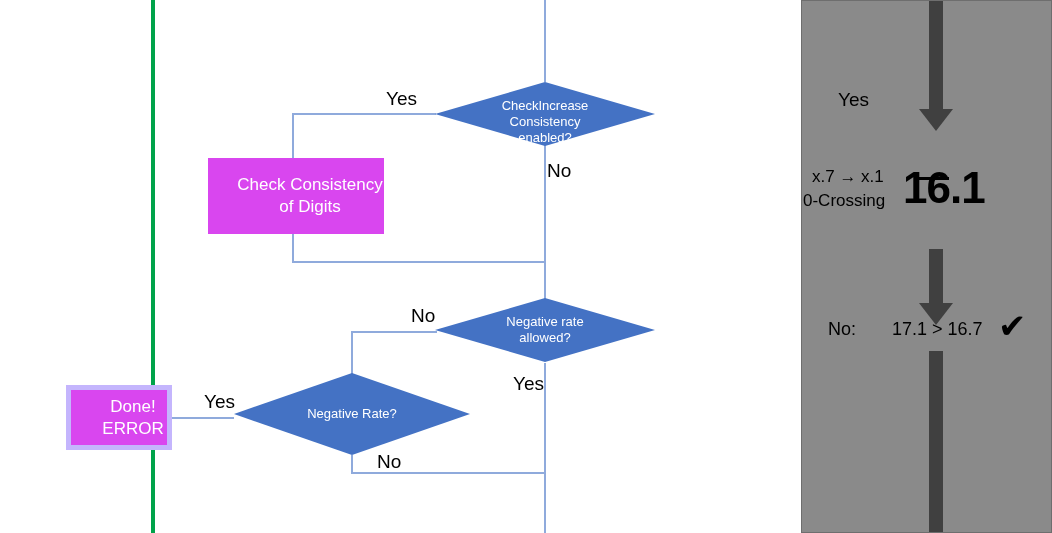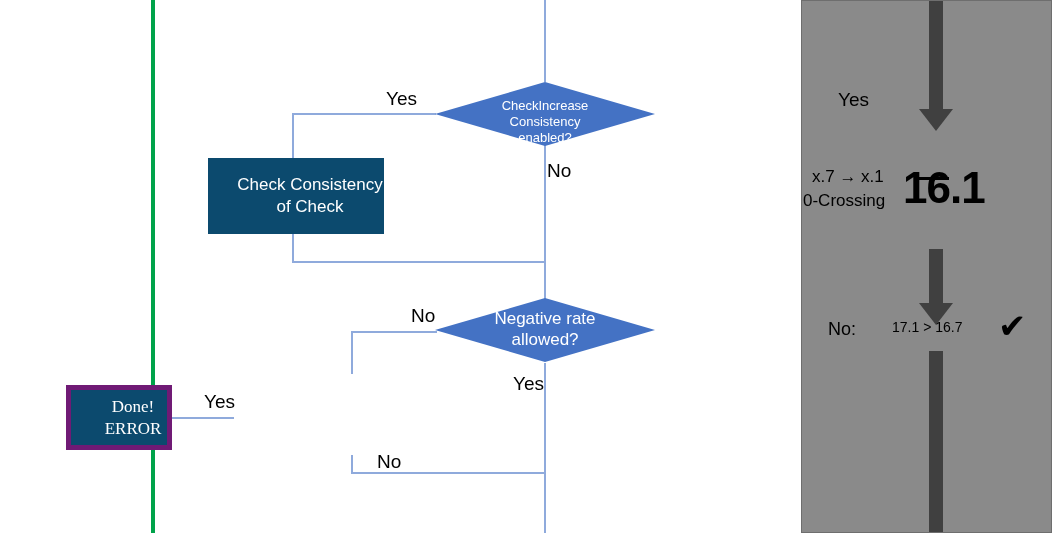--- a/index.html
+++ b/index.html
@@ -35,34 +35,33 @@
   .green-line {
     position: absolute;
     width: 4px;
     background: #00a34a;
     z-index: 4;
   }
 
   
   .proc-box {
     position: absolute;
-    background: #0c4a6e;
+    background: #d946ef;
     color: #ffffff;
     display: flex;
     align-items: center;
     justify-content: center;
     text-align: center;
     line-height: 1.28;
     z-index: 6;
     box-sizing: border-box;
     padding-left: 28px;
   }
   .proc-box.thick-border {
-    border: 5px solid #701a75;
-    font-family: Liberation Serif, serif;
+    border: 5px solid #c4b5fd;
   }
 
   
   .diamond-wrap {
     position: absolute;
     z-index: 6;
   }
   .diamond-wrap svg {
     position: absolute;
     left: 0;
@@ -159,21 +158,21 @@
   <div class="conn-v" style="left:544px; top:363px; height:170px;"></div>
 
   <div class="conn-h" style="left:172px; top:417px; width:62px;"></div>
 
   <div class="conn-v" style="left:351px; top:455px; height:18px;"></div>
   <div class="conn-h" style="left:351px; top:472px; width:195px;"></div>
 
   <div class="proc-box" style="left:208px; top:158px; width:176px; height:76px; font-size:17px;">
     <div>
       <div>Check Consistency</div>
-      <div>of Check</div>
+      <div>of Digits</div>
     </div>
   </div>
 
   <div class="proc-box thick-border" style="left:66px; top:385px; width:106px; height:65px; font-size:17px;">
     <div>
       <div>Done!</div>
       <div>ERROR</div>
     </div>
   </div>
 
@@ -187,28 +186,38 @@
         <div>Consistency</div>
         <div>enabled?</div>
       </div>
     </div>
   </div>
 
   <div class="diamond-wrap" style="left:435px; top:298px; width:220px; height:64px;">
     <svg width="220" height="64" viewBox="0 0 220 64">
       <polygon points="110,0 220,32 110,64 0,32" fill="#4472c4"></polygon>
     </svg>
-    <div class="diamond-label" style="font-size:17px;">
+    <div class="diamond-label" style="font-size:13px;">
       <div>
         <div>Negative rate</div>
         <div>allowed?</div>
       </div>
     </div>
   </div>
 
+  <div class="diamond-wrap" style="left:234px; top:373px; width:236px; height:82px;">
+    <svg width="236" height="82" viewBox="0 0 236 82">
+      <polygon points="118,0 236,41 118,82 0,41" fill="#4472c4"></polygon>
+    </svg>
+    <div class="diamond-label" style="font-size:13px;">
+      <div>
+        <div>Negative Rate?</div>
+      </div>
+    </div>
+  </div>
 
   <div class="edge-label" style="left:386px; top:88px; font-size:19px;">Yes</div>
 
   <div class="edge-label" style="left:547px; top:160px; font-size:19px;">No</div>
 
   <div class="edge-label" style="left:411px; top:305px; font-size:19px;">No</div>
 
   <div class="edge-label" style="left:513px; top:373px; font-size:19px;">Yes</div>
 
   <div class="edge-label" style="left:204px; top:391px; font-size:19px;">Yes</div>
@@ -226,19 +235,19 @@
     <div class="panel-text" style="left:1px; top:190px; font-size:17px;text-align:right;">0-Crossing</div>
 
     <div class="panel-text big-num" style="left:101px; top:165px;">16.1</div>
     <div class="strike" style="left:117px; top:176px; width:30px;"></div>
 
 
     <div class="arrow-shaft" style="left:127px; top:248px; width:14px; height:56px;"></div>
     <div class="arrow-head" style="left:117px; top:302px;"></div>
 
     <div class="panel-text" style="left:26px; top:318px; font-size:18px;">No:</div>
-    <div class="panel-text" style="left:90px; top:318px; font-size:14px;">17.1 &gt; 16.7</div>
+    <div class="panel-text" style="left:90px; top:318px; font-size:18px;">17.1 &gt; 16.7</div>
     <div class="check" style="left:196px; top:308px;">✔</div>
 
     <div class="arrow-shaft" style="left:127px; top:350px; width:14px; height:183px;"></div>
   </div>
 
 </div>
 
 </body></html>

